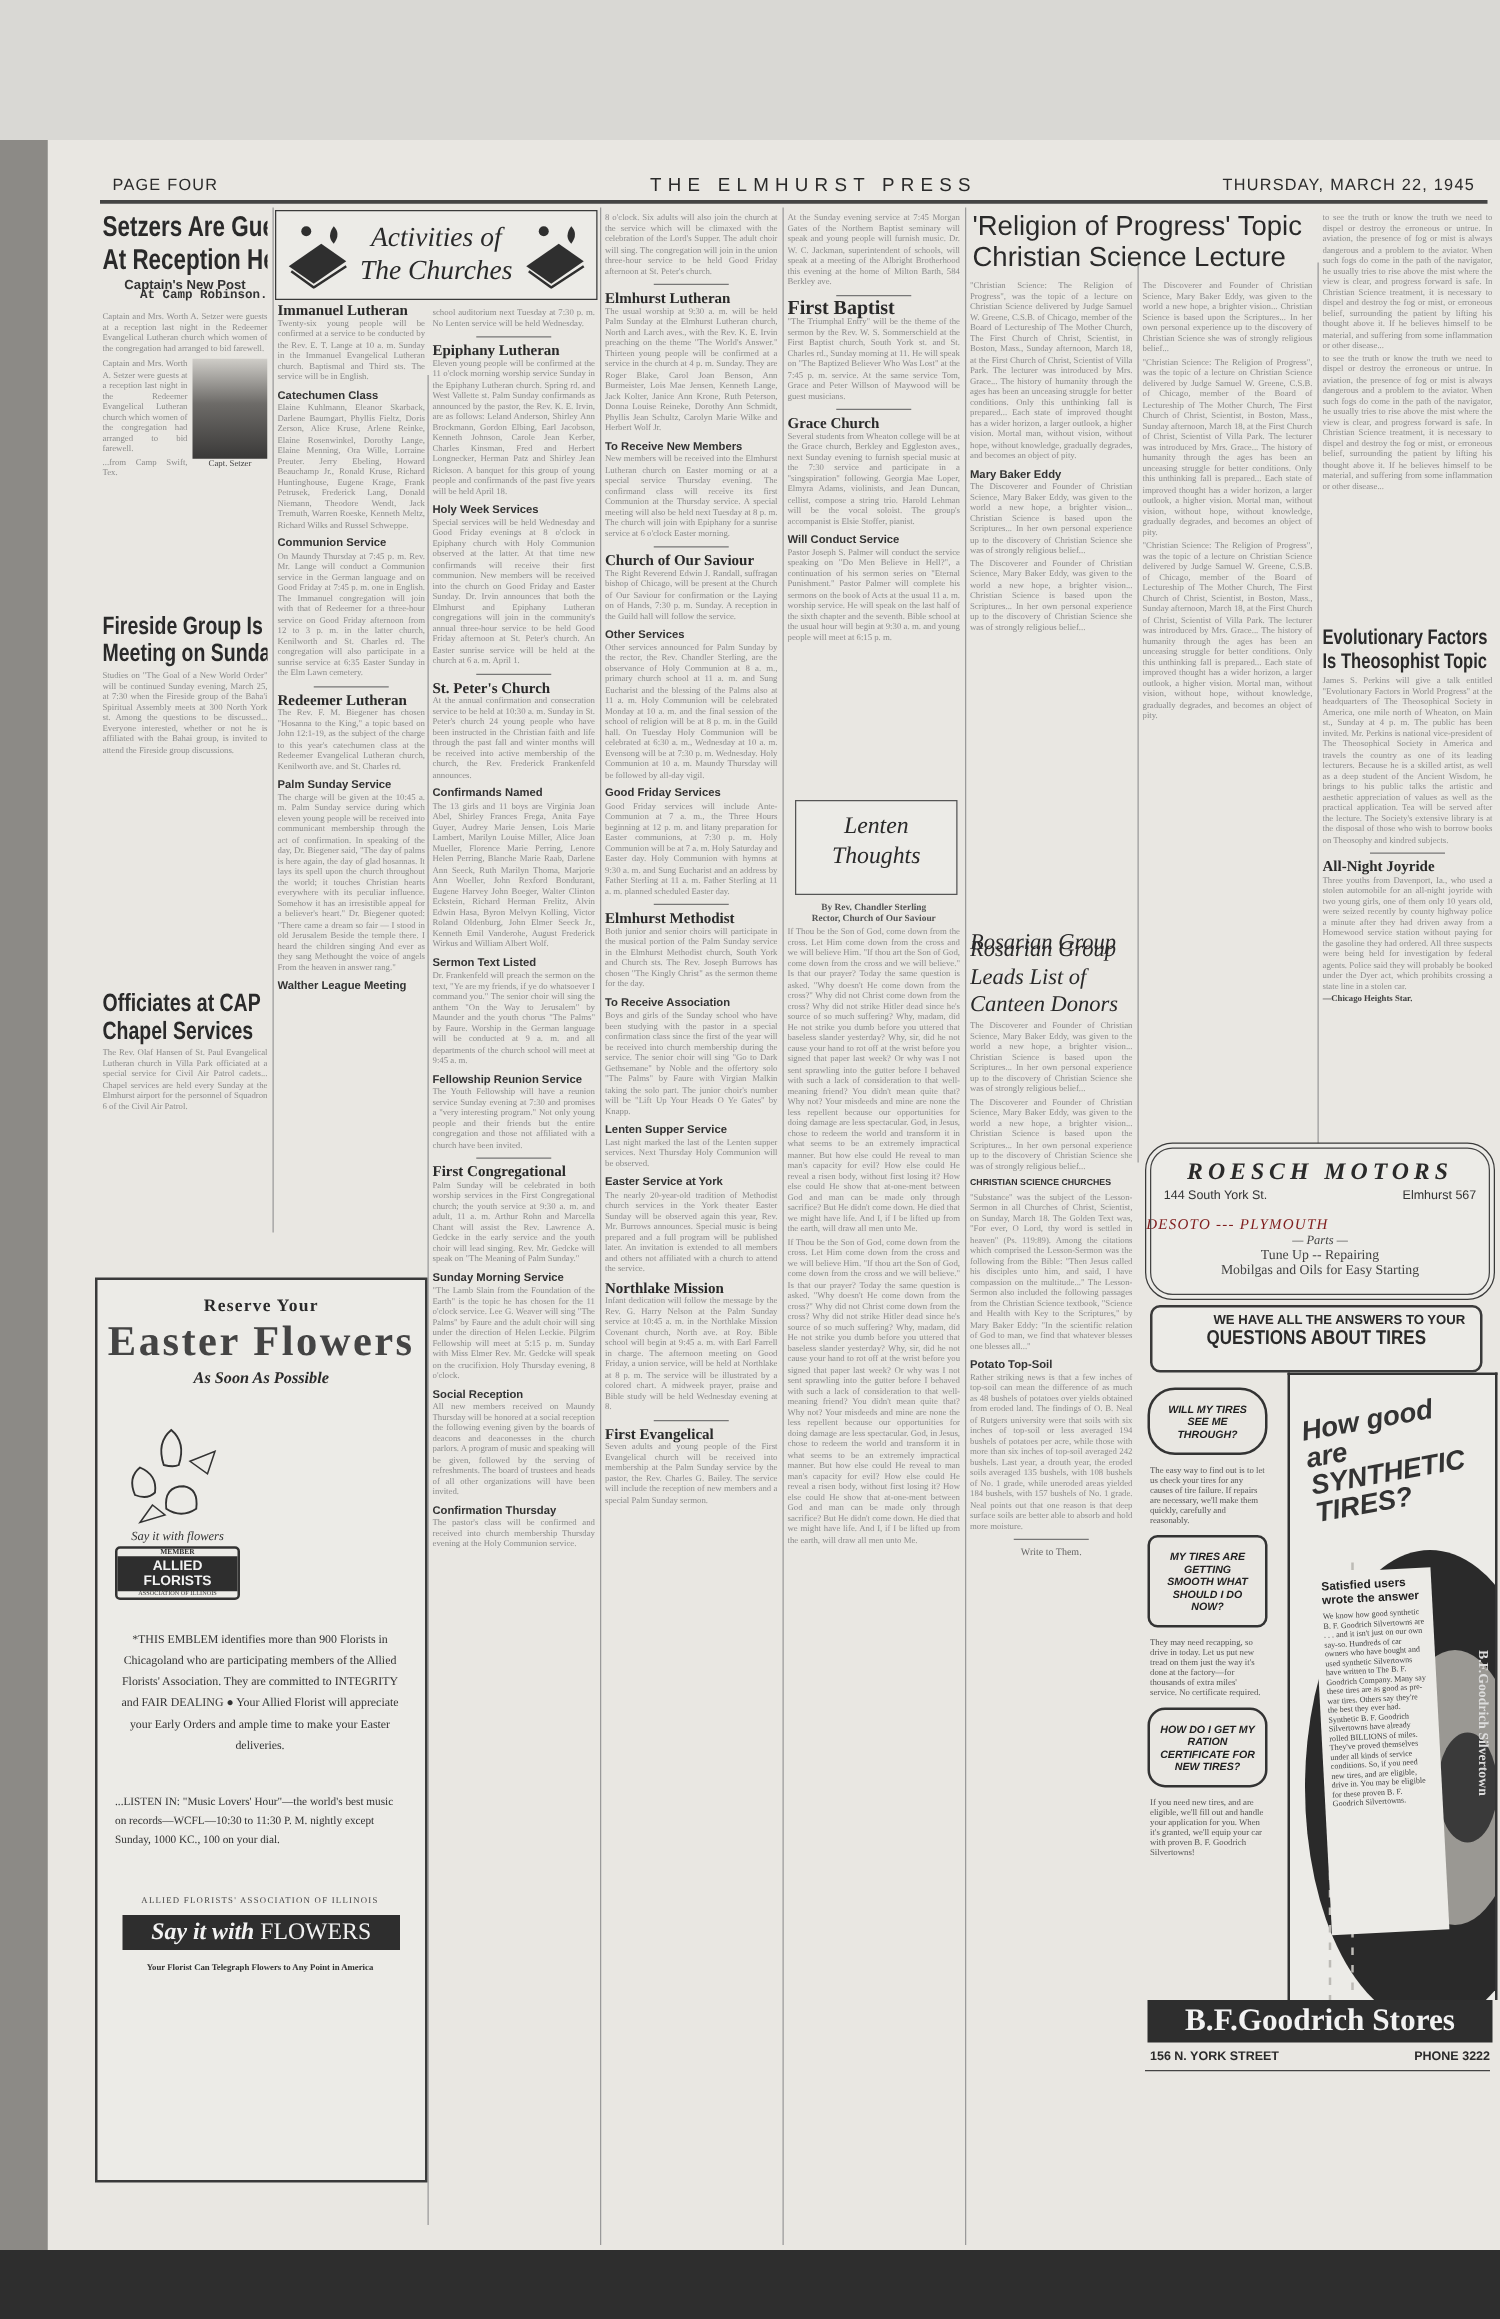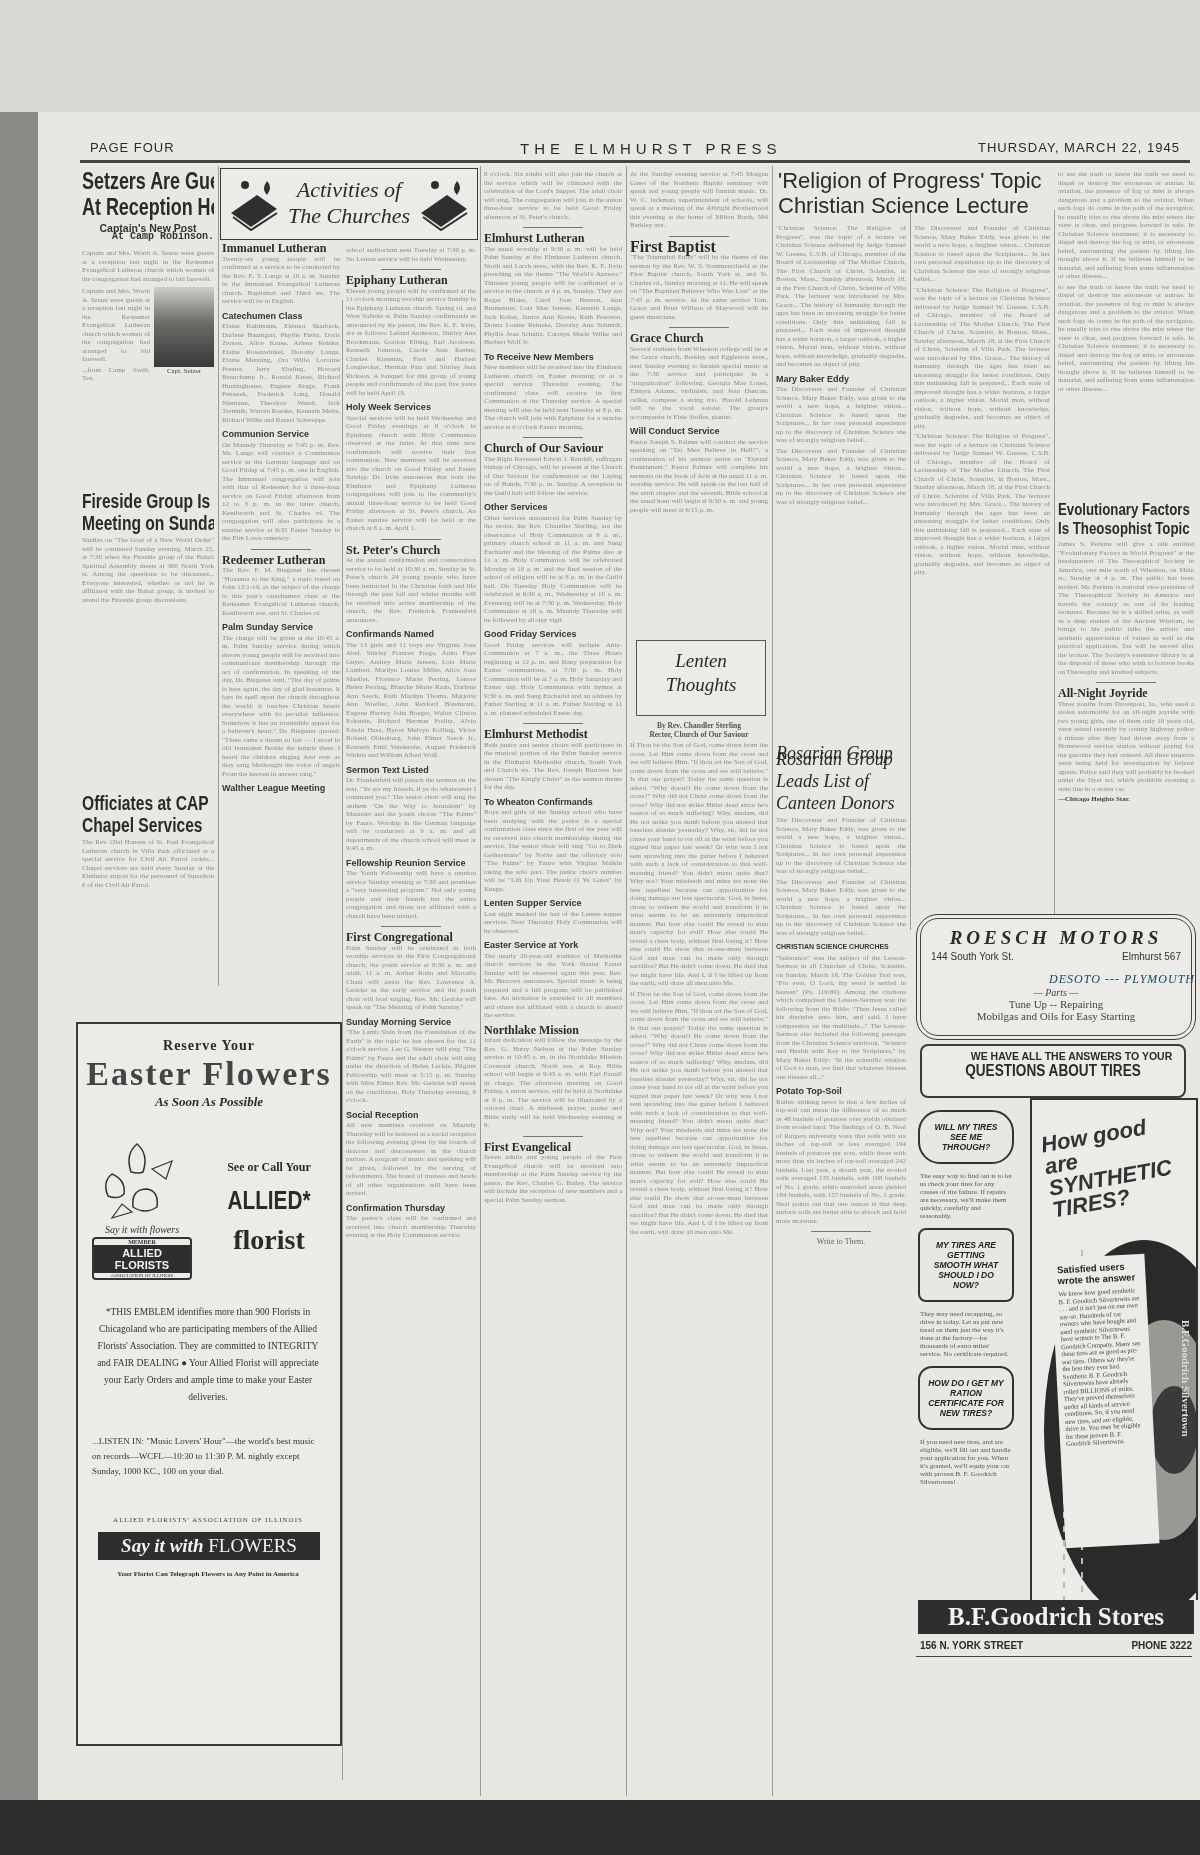--- a/index.html
+++ b/index.html
@@ -147,21 +147,21 @@
   <div class="short-rule"></div>
   <div class="hd-serif" style="font-size:12px;">Church of Our Saviour</div>
   <div class="body">The Right Reverend Edwin J. Randall, suffragan bishop of Chicago, will be present at the Church of Our Saviour for confirmation or the Laying on of Hands, 7:30 p. m. Sunday. A reception in the Guild hall will follow the service.</div>
   <div class="sub">Other Services</div>
   <div class="body">Other services announced for Palm Sunday by the rector, the Rev. Chandler Sterling, are the observance of Holy Communion at 8 a. m., primary church school at 11 a. m. and Sung Eucharist and the blessing of the Palms also at 11 a. m. Holy Communion will be celebrated Monday at 10 a. m. and the final session of the school of religion will be at 8 p. m. in the Guild hall. On Tuesday Holy Communion will be celebrated at 6:30 a. m., Wednesday at 10 a. m. Evensong will be at 7:30 p. m. Wednesday. Holy Communion at 10 a. m. Maundy Thursday will be followed by all-day vigil.</div>
   <div class="sub">Good Friday Services</div>
   <div class="body">Good Friday services will include Ante-Communion at 7 a. m., the Three Hours beginning at 12 p. m. and litany preparation for Easter communions, at 7:30 p. m. Holy Communion will be at 7 a. m. Holy Saturday and Easter day. Holy Communion with hymns at 9:30 a. m. and Sung Eucharist and an address by Father Sterling at 11 a. m. Father Sterling at 11 a. m. planned scheduled Easter day.</div>
   <div class="short-rule"></div>
   <div class="hd-serif" style="font-size:12px;">Elmhurst Methodist</div>
   <div class="body">Both junior and senior choirs will participate in the musical portion of the Palm Sunday service in the Elmhurst Methodist church, South York and Church sts. The Rev. Joseph Burrows has chosen "The Kingly Christ" as the sermon theme for the day.</div>
-  <div class="sub">To Wheaton Confirmands</div>
+  <div class="sub">To Receive Association</div>
   <div class="body">Boys and girls of the Sunday school who have been studying with the pastor in a special confirmation class since the first of the year will be received into church membership during the service. The senior choir will sing "Go to Dark Gethsemane" by Noble and the offertory solo "The Palms" by Faure with Virgian Malkin taking the solo part. The junior choir's number will be "Lift Up Your Heads O Ye Gates" by Knapp.</div>
   <div class="sub">Lenten Supper Service</div>
   <div class="body">Last night marked the last of the Lenten supper services. Next Thursday Holy Communion will be observed.</div>
   <div class="sub">Easter Service at York</div>
   <div class="body">The nearly 20-year-old tradition of Methodist church services in the York theater Easter Sunday will be observed again this year, Rev. Mr. Burrows announces. Special music is being prepared and a full program will be published later. An invitation is extended to all members and others not affiliated with a church to attend the service.</div>
   <div class="hd-serif" style="font-size:12px;margin-top:6px;">Northlake Mission</div>
   <div class="body">Infant dedication will follow the message by the Rev. G. Harry Nelson at the Palm Sunday service at 10:45 a. m. in the Northlake Mission Covenant church, North ave. at Roy. Bible school will begin at 9:45 a. m. with Earl Farrell in charge. The afternoon meeting on Good Friday, a union service, will be held at Northlake at 8 p. m. The service will be illustrated by a colored chart. A midweek prayer, praise and Bible study will be held Wednesday evening at 8.</div>
   <div class="short-rule"></div>
   <div class="hd-serif" style="font-size:12px;">First Evangelical</div>
   <div class="body">Seven adults and young people of the First Evangelical church will be received into membership at the Palm Sunday service by the pastor, the Rev. Charles G. Bailey. The service will include the reception of new members and a special Palm Sunday sermon.</div>
@@ -223,21 +223,21 @@
   <div class="body">Three youths from Davenport, Ia., who used a stolen automobile for an all-night joyride with two young girls, one of them only 10 years old, were seized recently by county highway police a minute after they had driven away from a Homewood service station without paying for the gasoline they had ordered. All three suspects were being held for investigation by federal agents. Police said they will probably be booked under the Dyer act, which prohibits crossing a state line in a stolen car.</div>
   <div style="font-size:7px;font-weight:bold;color:#444;">—Chicago Heights Star.</div>
 </div>
 
 <div class="box" style="left:916px;top:914px;width:278px;height:124px;border-width:1px;outline:1px solid #444;outline-offset:-5px;border-radius:22px;">
   <div style="text-align:center;font-family:'Liberation Serif',serif;font-weight:bold;font-style:italic;font-size:19px;letter-spacing:4px;margin-top:12px;color:#2a2a2a;">ROESCH MOTORS</div>
   <div style="display:flex;justify-content:space-between;padding:0 14px;font-family:'Liberation Sans',sans-serif;font-size:10px;color:#333;margin-top:2px;">
     <span>144 South York St.</span>
     <span>Elmhurst 567</span>
   </div>
-  <div style="text-align:right;font-style:italic;font-size:12px;margin-top:10px;color:#0c4a6e;letter-spacing:1px;">DESOTO --- PLYMOUTH</div>
+  <div style="text-align:left;font-style:italic;font-size:12px;margin-top:10px;color:#7f1d1d;letter-spacing:1px;">DESOTO --- PLYMOUTH</div>
   <div style="text-align:center;font-style:italic;font-size:10px;color:#444;">— Parts —</div>
   <div style="text-align:center;font-size:11px;color:#444;">Tune Up -- Repairing</div>
   <div style="text-align:center;font-size:11px;color:#444;">Mobilgas and Oils for Easy Starting</div>
 </div>
 
 <div style="position:absolute;left:916px;top:1040px;width:280px;height:690px;">
   <div style="position:absolute;left:4px;top:4px;width:262px;height:50px;border:2px solid #3a3a3a;border-radius:8px;background:#ecebe7;text-align:center;font-family:'Liberation Sans',sans-serif;font-weight:bold;color:#2a2a2a;">
     <div style="font-size:10.5px;margin-top:4px;padding-left:37px;">WE HAVE ALL THE ANSWERS TO YOUR</div>
     <div style="font-size:16px;transform:scaleX(0.85);">QUESTIONS ABOUT TIRES</div>
   </div>
@@ -302,25 +302,20 @@
       <path d="M60 35 l20 -8 l-6 18 z" fill="none" stroke="#333" stroke-width="1.2"></path>
       <path d="M30 70 l-10 14 l20 -6 z" fill="none" stroke="#333" stroke-width="1.2"></path>
     </svg>
     <div style="font-family:'Liberation Serif',serif;font-style:italic;font-size:10px;color:#333;text-align:center;">Say it with flowers</div>
     <div style="border:2px solid #333;border-radius:4px;text-align:center;margin-top:2px;">
       <div style="font-size:6px;font-weight:bold;color:#333;">MEMBER</div>
       <div class="dark-band" style="font-family:'Liberation Sans',sans-serif;font-weight:bold;font-size:11px;padding:2px 0;">ALLIED FLORISTS</div>
       <div style="font-size:5px;color:#333;">ASSOCIATION OF ILLINOIS</div>
     </div>
   </div>
-  <div style="position:absolute;left:126px;top:136px;width:130px;text-align:center;color:#2a2a2a;">
-    <div style="font-family:'Liberation Serif',serif;font-weight:bold;font-size:12px;">See or Call Your</div>
-    <div style="font-family:'Liberation Sans',sans-serif;font-weight:bold;font-size:26px;margin-top:10px;transform:scaleX(0.8);">ALLIED*</div>
-    <div style="font-family:'Liberation Serif',serif;font-weight:bold;font-size:28px;margin-top:8px;">florist</div>
-  </div>
   <div style="position:absolute;left:14px;top:280px;width:232px;text-align:center;font-family:'Liberation Serif',serif;font-size:9.5px;line-height:17px;color:#333;">*THIS EMBLEM identifies more than 900 Florists in Chicagoland who are participating members of the Allied Florists' Association. They are committed to INTEGRITY and FAIR DEALING ● Your Allied Florist will appreciate your Early Orders and ample time to make your Easter deliveries.</div>
   <div style="position:absolute;left:14px;top:410px;width:232px;font-family:'Liberation Serif',serif;font-size:9px;line-height:15px;color:#333;">...LISTEN IN: "Music Lovers' Hour"—the world's best music on records—WCFL—10:30 to 11:30 P. M. nightly except Sunday, 1000 KC., 100 on your dial.</div>
   <div style="position:absolute;left:14px;top:492px;width:232px;text-align:center;font-size:7px;letter-spacing:1px;color:#444;">ALLIED FLORISTS' ASSOCIATION OF ILLINOIS</div>
   <div class="dark-band" style="position:absolute;left:20px;top:508px;width:222px;height:28px;text-align:center;font-family:'Liberation Serif',serif;font-size:19px;line-height:28px;">
     <span style="font-style:italic;font-weight:bold;">Say it with</span>
     <span>FLOWERS</span>
   </div>
   <div style="position:absolute;left:14px;top:546px;width:232px;text-align:center;font-family:'Liberation Serif',serif;font-weight:bold;font-size:7px;color:#333;">Your Florist Can Telegraph Flowers to Any Point in America</div>
 </div>
 

